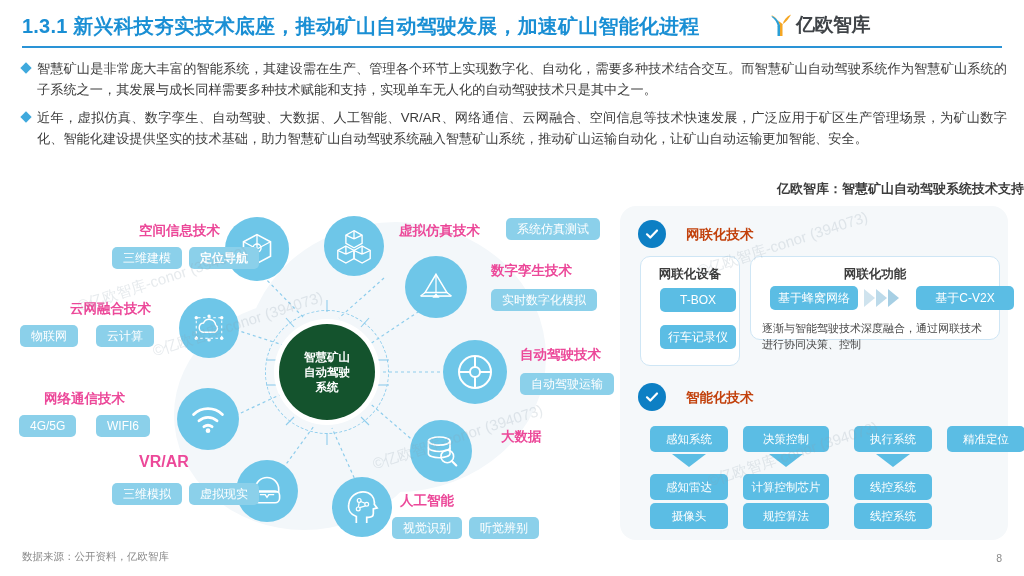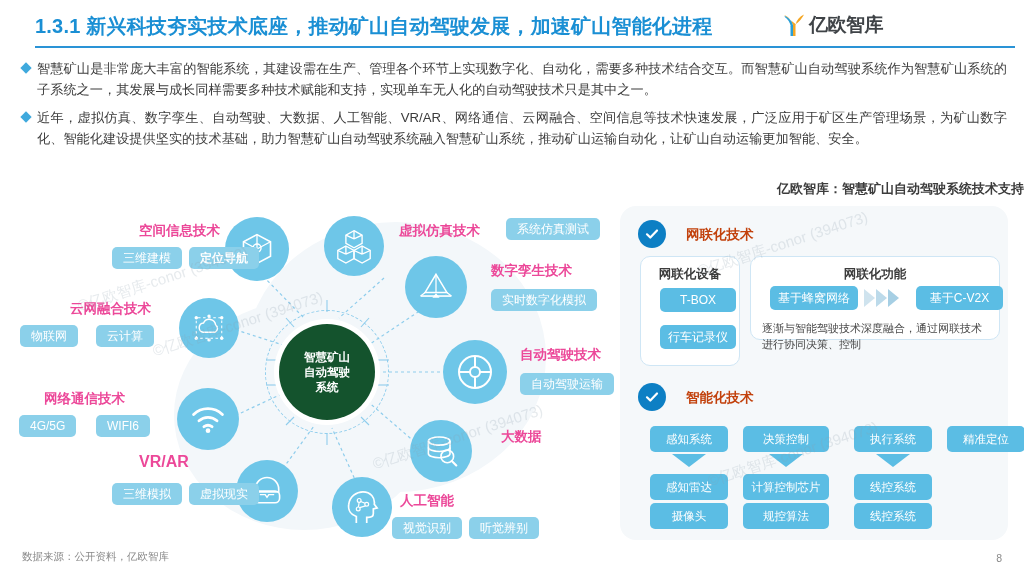--- a/index.html
+++ b/index.html
@@ -10,21 +10,21 @@
     overflow: hidden;
   }
   #page {
     position: relative;
     width: 1024px; height: 576px;
     background: #ffffff;
   }
 
   
   .header {
-    position: absolute; left: 13px; top: 0; width: 888px; height: 48px;
+    position: absolute; left: 0; top: 0; width: 888px; height: 48px;
   }
   .header-title {
     position: absolute; left: 22px; top: 13px;
     font-size: 20px; font-weight: bold;
     color: #1a8fd4;
     letter-spacing: 0.2px;
     white-space: nowrap;
   }
   .header-rule {
     position: absolute; left: 22px; top: 46px; width: 980px; height: 2px;
@@ -422,21 +422,21 @@
       <div class="subbox-title">网联化功能</div>
     </div>
     <div class="btag" style="left:748px;top:86px;width:88px;height:24px;">基于蜂窝网络</div>
     <div class="arrow-stack" style="left:848px;top:86px;">
       <svg width="44" height="24" viewBox="0 0 44 24">
         <path d="M2 3 L13 12 L2 21 Z" fill="#cfe3ee"></path>
         <path d="M14 3 L25 12 L14 21 Z" fill="#bcdaea"></path>
         <path d="M26 3 L37 12 L26 21 Z" fill="#a6cfe4"></path>
       </svg>
     </div>
-    <div class="btag" style="left:894px;top:86px;width:87px;height:24px;">基于C-V2X</div>
+    <div class="btag" style="left:894px;top:86px;width:98px;height:24px;">基于C-V2X</div>
     <div class="note" style="left:748px;top:120px;width:228px;">逐渐与智能驾驶技术深度融合，通过网联技术
 进行协同决策、控制</div>
 
     <div class="chk" style="left:624px;top:183px;">
       <svg width="16" height="16" viewBox="0 0 16 16">
         <path d="M3 8.3 L6.3 11.5 L13 4.5" fill="none" stroke="#fff" stroke-width="2.2" stroke-linecap="round" stroke-linejoin="round"></path>
       </svg>
     </div>
     <div class="sec-title" style="left:672px;top:189px;">智能化技术</div>
 

